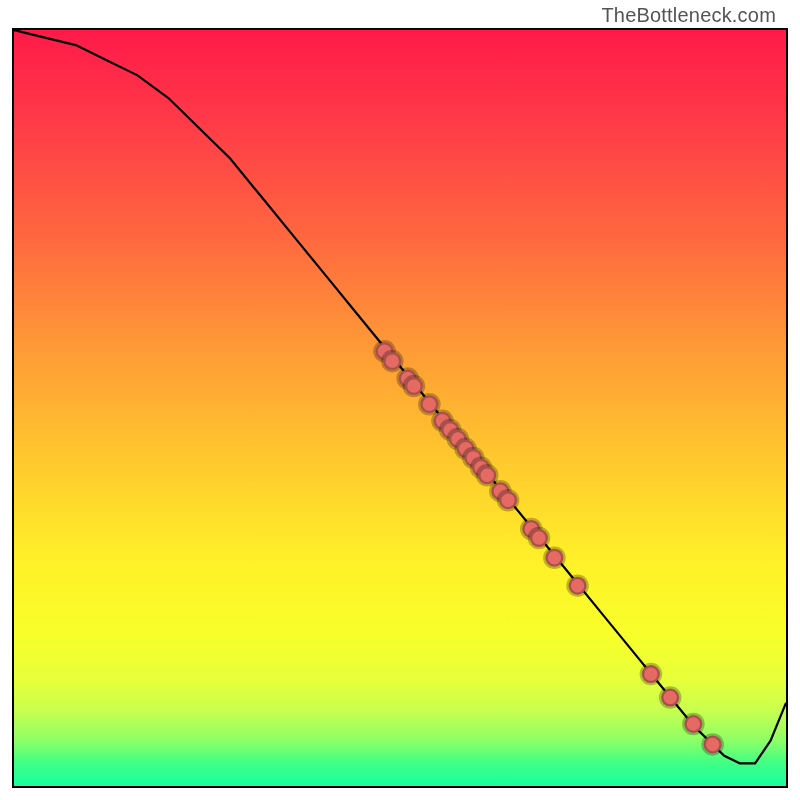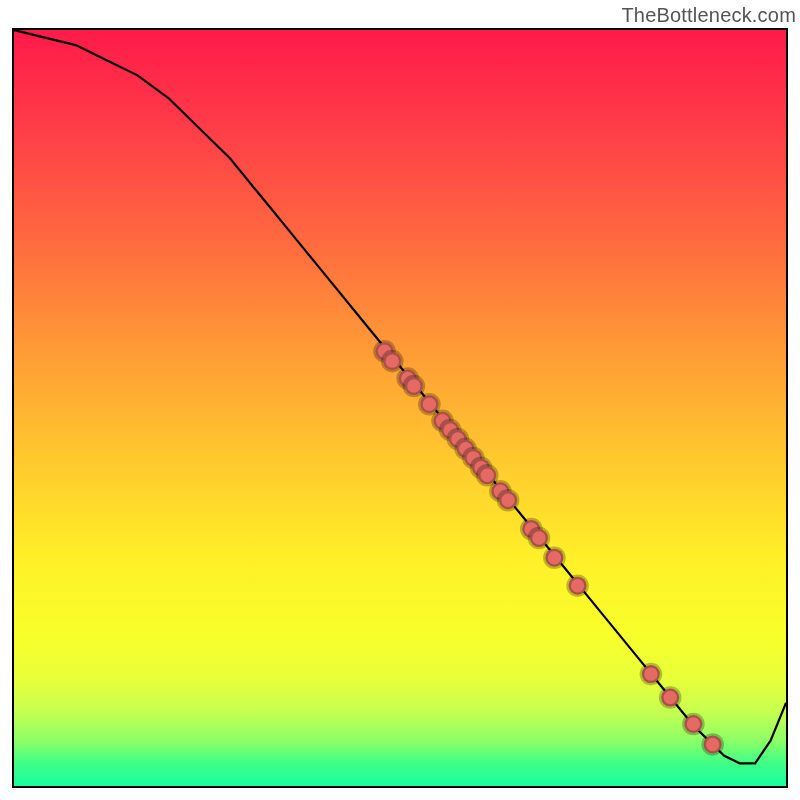--- a/index.html
+++ b/index.html
@@ -57,21 +57,21 @@
     stroke-width: 2.2;
   }
   .dot {
     fill: #e46a63;
     stroke: rgba(0,0,0,0.25);
     stroke-width: 0.6;
   }
   .attribution {
     position: absolute;
     top: 4px;
-    right: 4px;
+    right: 24px;
     font-size: 20px;
     color: #545454;
     font-weight: 500;
     letter-spacing: 0.2px;
   }
 </style>
 </head>
 <body>
 
 <div class="wrap">

